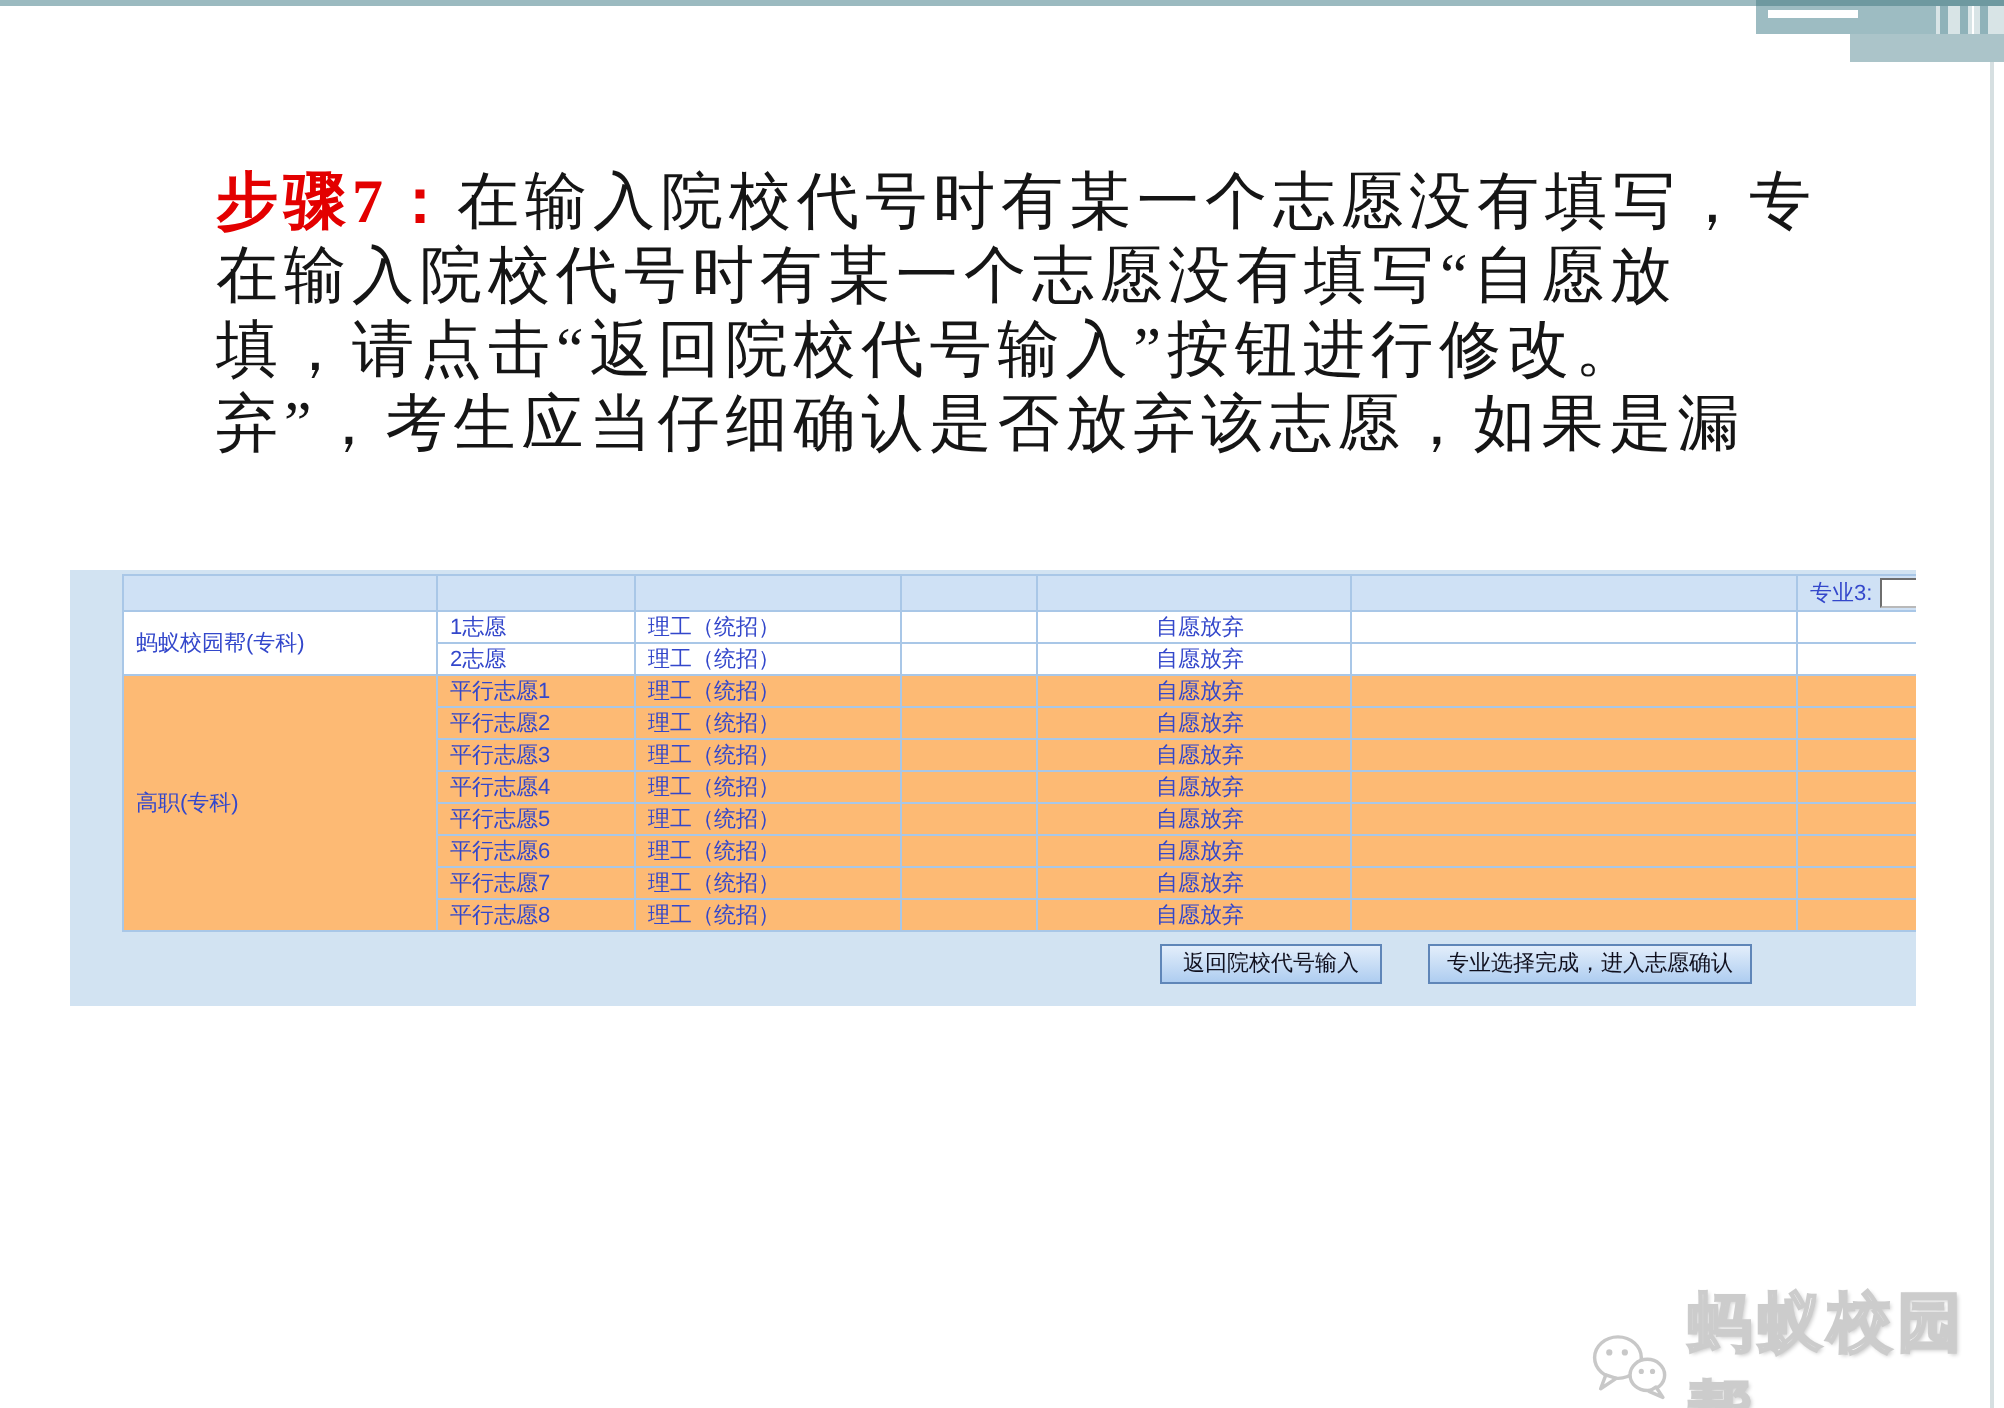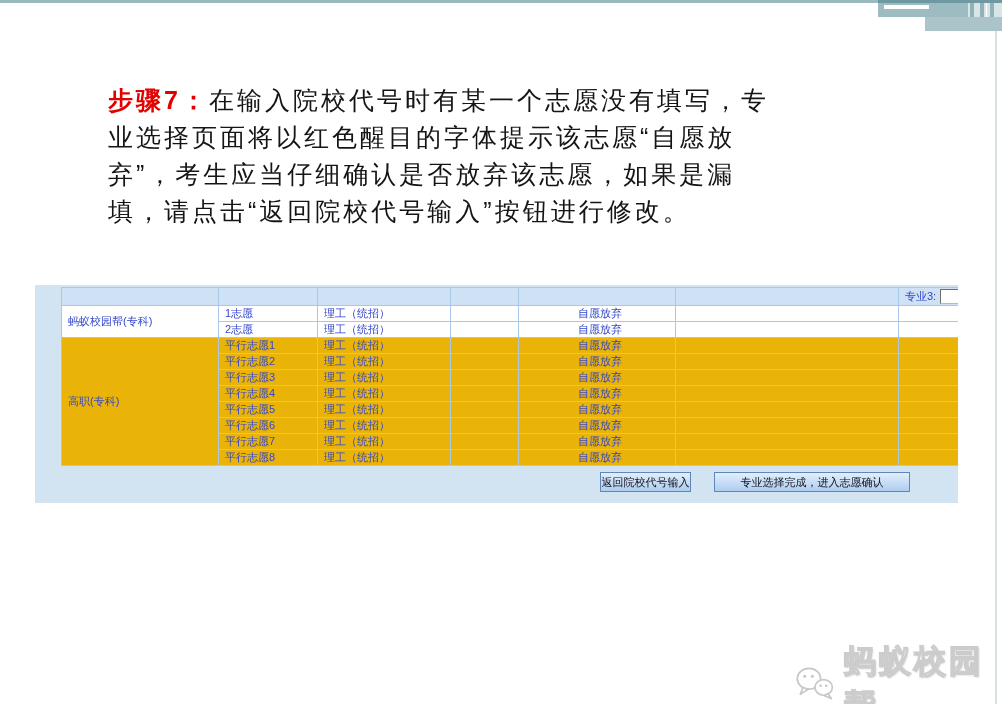--- a/index.html
+++ b/index.html
@@ -16,62 +16,62 @@
   .ds1{left:970px;width:4px;}
   .ds2{left:980px;width:4px;}
   .ds3{left:986px;width:1px;background:#ffffff;}
   .ds4{left:990px;width:4px;}
   .deco-block2{position:absolute;left:925px;top:17px;width:77px;height:14px;background:#abc4c9;}
   .right-vline{position:absolute;left:995px;top:31px;width:2px;height:673px;background:#d6dfe1;}
 
   
   .title-block{
     position:absolute;left:108px;top:82px;width:830px;
-    font-family:Liberation Sans, sans-serif;
-    font-size:25px;line-height:37px;letter-spacing:3px;color:#151515;
+    font-family:Liberation Serif, serif;
+    font-size:31px;line-height:37px;letter-spacing:3px;color:#151515;
   }
   .step-label{color:#e30000;font-weight:bold;}
 
   
   .shot{
     position:absolute;left:35px;top:285px;width:923px;height:218px;
     background:#d2e3f2;overflow:hidden;
   }
   table.vol{
     position:absolute;left:26px;top:2px;width:940px;
     border-collapse:collapse;table-layout:fixed;
   }
   table.vol td{
     border:1px solid #a9c7e7;font-size:11px;color:#3347cb;
     padding:0 0 0 6px;overflow:hidden;white-space:nowrap;vertical-align:middle;
   }
   tr.hrow{height:18px;}
   tr.drow{height:16px;}
   tr.hrow td{background:#cfe1f5;}
   tr.white td{background:#ffffff;}
-  tr.alt td{background:#eab308;}
+  tr.alt td{background:#fdba74;}
   td.group-cell{padding-left:7px;}
   td.status-cell{color:#fd0000;font-weight:normal;text-align:center;padding:0;}
   td.major-cell{padding:0 0 0 7px;}
   .major-wrap{display:flex;align-items:center;gap:4px;}
   .major-label{color:#3347cb;font-size:11px;flex:none;}
   .major-input{
     width:60px;height:13px;flex:none;background:#ffffff;
     border:1px solid;border-color:#6e6e6e #b9b9b9 #b9b9b9 #6e6e6e;outline:none;
     font-size:10px;padding:0 2px;
   }
   .btn{
     position:absolute;top:187px;height:20px;box-sizing:border-box;
     background:linear-gradient(180deg,#e3eefb 0%,#c6dcf5 55%,#aecdf0 100%);
     border:1px solid #5f86b8;color:#10101e;font-size:11px;line-height:18px;
     text-align:center;font-family:"Liberation Sans","DejaVu Sans",sans-serif;
     padding:0;cursor:pointer;
   }
-  .btn-back{left:545px;width:91px;margin-left:20px;}
-  .btn-confirm{left:679px;width:196px;}
+  .btn-back{left:545px;width:111px;}
+  .btn-confirm{left:679px;width:162px;}
 
   
   .watermark{
     position:absolute;left:796px;top:640px;display:flex;align-items:center;gap:8px;
   }
   .wm-icon{width:44px;height:40px;}
   .wm-text{
     font-size:32px;font-weight:bold;letter-spacing:3px;color:#ffffff;
     -webkit-text-stroke:1.2px #cccccc;
     text-shadow:1px 1px 2px #c4c4c4;
@@ -87,23 +87,23 @@
 <div class="deco-right-light"></div>
 <div class="deco-stripe ds1"></div>
 <div class="deco-stripe ds2"></div>
 <div class="deco-stripe ds3"></div>
 <div class="deco-stripe ds4"></div>
 <div class="deco-block2"></div>
 <div class="right-vline"></div>
 
 <div class="title-block">
   <div><span class="step-label">步骤7：</span><span>在输入院校代号时有某一个志愿没有填写，专</span></div>
-  <div>业选择页面将以红色醒目的字体提示该志愿“自愿放</div>
+  <div>在输入院校代号时有某一个志愿没有填写“自愿放</div>
+  <div>填，请点击“返回院校代号输入”按钮进行修改。</div>
   <div>弃”，考生应当仔细确认是否放弃该志愿，如果是漏</div>
-  <div>填，请点击“返回院校代号输入”按钮进行修改。</div>
 </div>
 
 <div class="shot">
   <table class="vol">
     <colgroup>
       <col style="width:157px">
         <col style="width:99px">
         <col style="width:133px">
       <col style="width:68px">
         <col style="width:157px">

